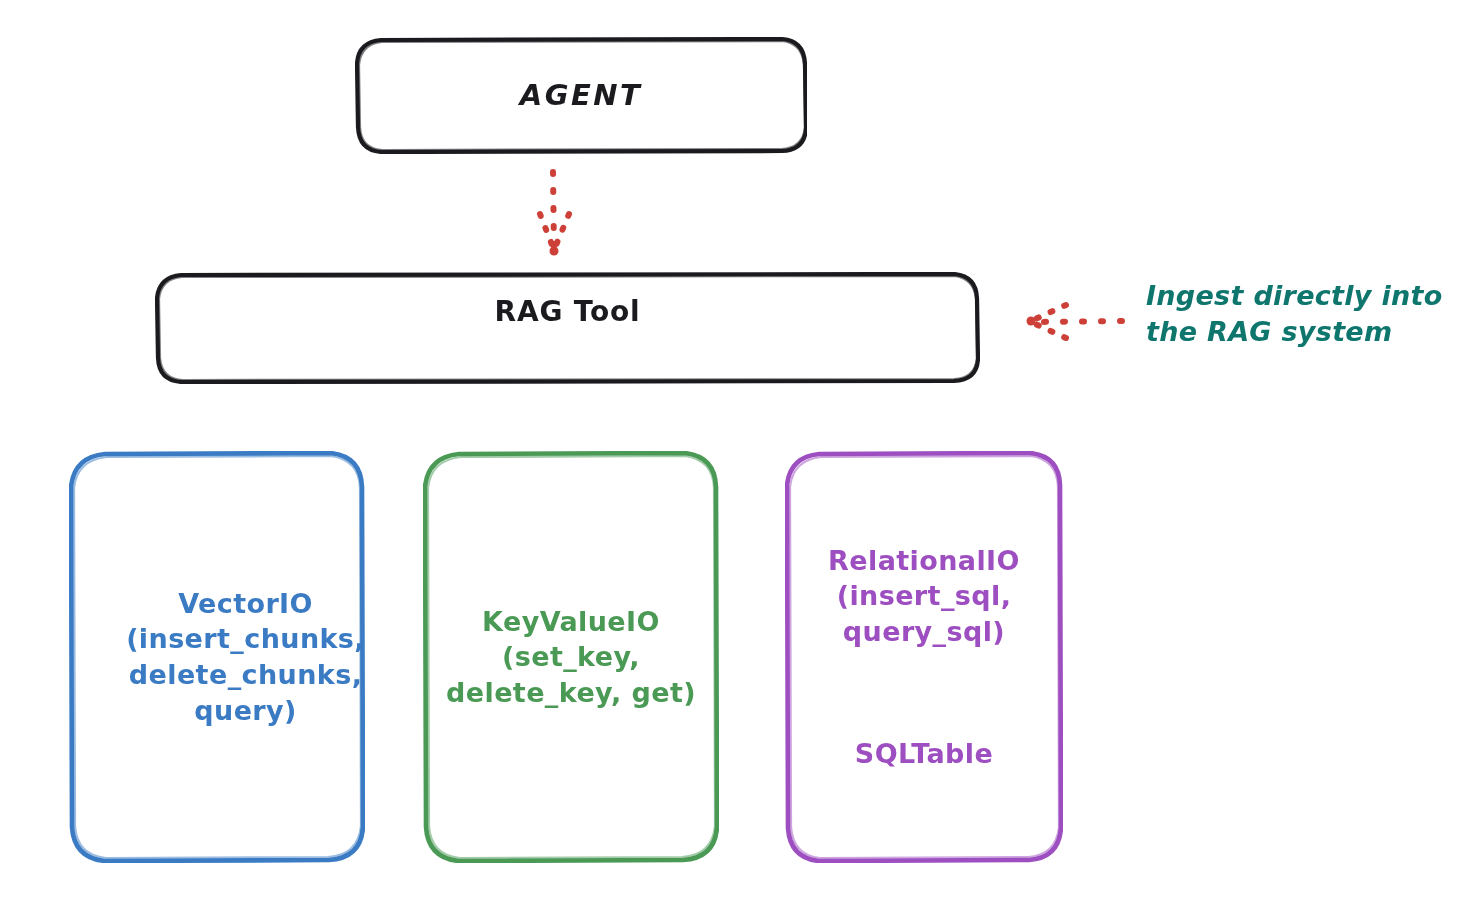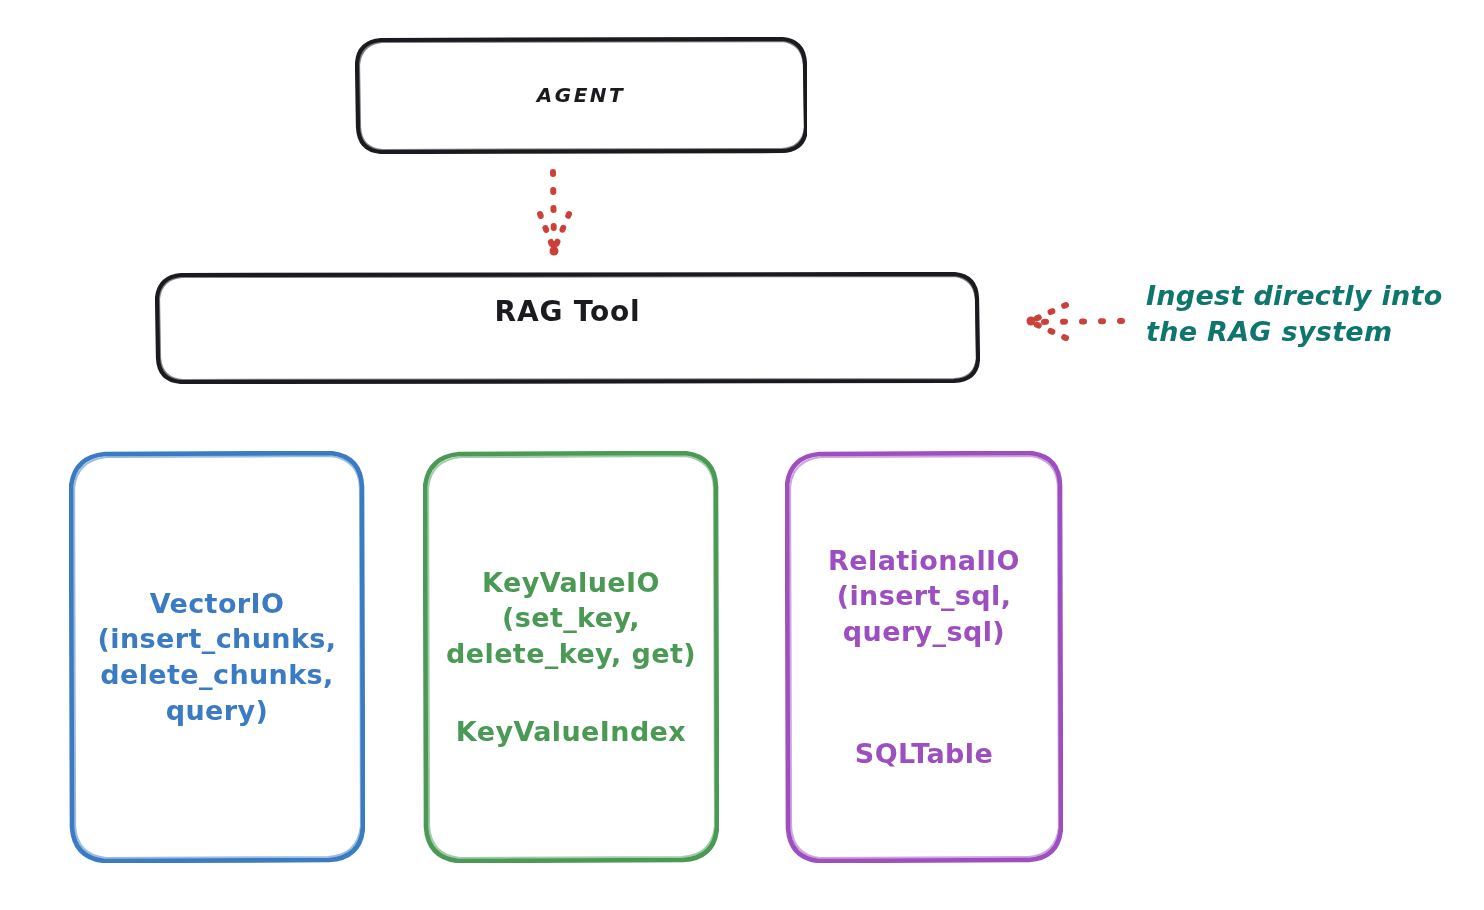--- a/index.html
+++ b/index.html
@@ -41,21 +41,21 @@
 
   
   #agent-node {
     left: 355px;
     top: 37px;
     width: 452px;
     height: 117px;
   }
   #agent-node .node-label {
     font-family: "DejaVu Sans", sans-serif;
-    font-size: 20px;
+    font-size: 29px;
     font-style: italic;
     font-weight: 700;
     letter-spacing: 2.5px;
     color: #1b1b1f;
   }
 
   #ragtool-node {
     left: 155px;
     top: 272px;
     width: 825px;
@@ -73,21 +73,21 @@
     width: 296px;
     height: 412px;
     top: 451px;
   }
   .provider .node-label {
     font-size: 27px;
     font-weight: 600;
     letter-spacing: 0.4px;
     line-height: 1.32;
   }
-  #vectorio-node  { left: 69px;  }
+  #vectorio-node  { left: 69px; justify-content: flex-end;  }
   #keyvalueio-node{ left: 423px; }
   #relationalio-node { left: 785px; width: 278px; }
 
   #vectorio-node .node-label     { color: #3a7bc4; }
   #keyvalueio-node .node-label   { color: #4a9a55; }
   #relationalio-node .node-label { color: #9d4ec0; gap: 44px; }
 
   
   .label-stack {
     display: flex;
@@ -163,21 +163,20 @@
 
   <div class="node provider" id="keyvalueio-node">
     <svg class="sketch-border" viewBox="0 0 296 412" preserveAspectRatio="none">
       <path d="M36 3 L261 2 Q292 5 293 36 L294 376 Q292 407 260 409 L36 410 Q5 407 3 376 L2 36 Q5 6 36 3 Z" fill="none" stroke="#4a9a55" stroke-width="4.6" stroke-linecap="round" stroke-linejoin="round"></path>
       <path d="M38 6 L262 5 Q290 9 291 37 L292 375 Q289 404 259 406 L37 407 Q8 404 6 375 L5 37 Q8 9 38 6" fill="none" stroke="#4a9a55" stroke-width="2.2" stroke-linecap="round" stroke-linejoin="round" opacity="0.5"></path>
     </svg>
     <div class="node-label label-stack">
       <span class="primary">KeyValueIO
 (set_key,
 delete_key, get)</span>
-      <span class="secondary">KeyValueIndex</span>
     </div>
   </div>
 
   <div class="node provider" id="relationalio-node">
     <svg class="sketch-border" viewBox="0 0 278 412" preserveAspectRatio="none">
       <path d="M34 3 L245 2 Q274 5 275 34 L276 377 Q274 407 244 409 L34 410 Q5 407 3 377 L2 34 Q5 6 34 3 Z" fill="none" stroke="#9d4ec0" stroke-width="4.6" stroke-linecap="round" stroke-linejoin="round"></path>
       <path d="M36 6 L246 5 Q272 9 273 36 L274 376 Q271 404 243 406 L35 407 Q8 404 6 376 L5 36 Q8 9 36 6" fill="none" stroke="#9d4ec0" stroke-width="2.2" stroke-linecap="round" stroke-linejoin="round" opacity="0.5"></path>
     </svg>
     <div class="node-label label-stack">
       <span class="primary">RelationalIO

